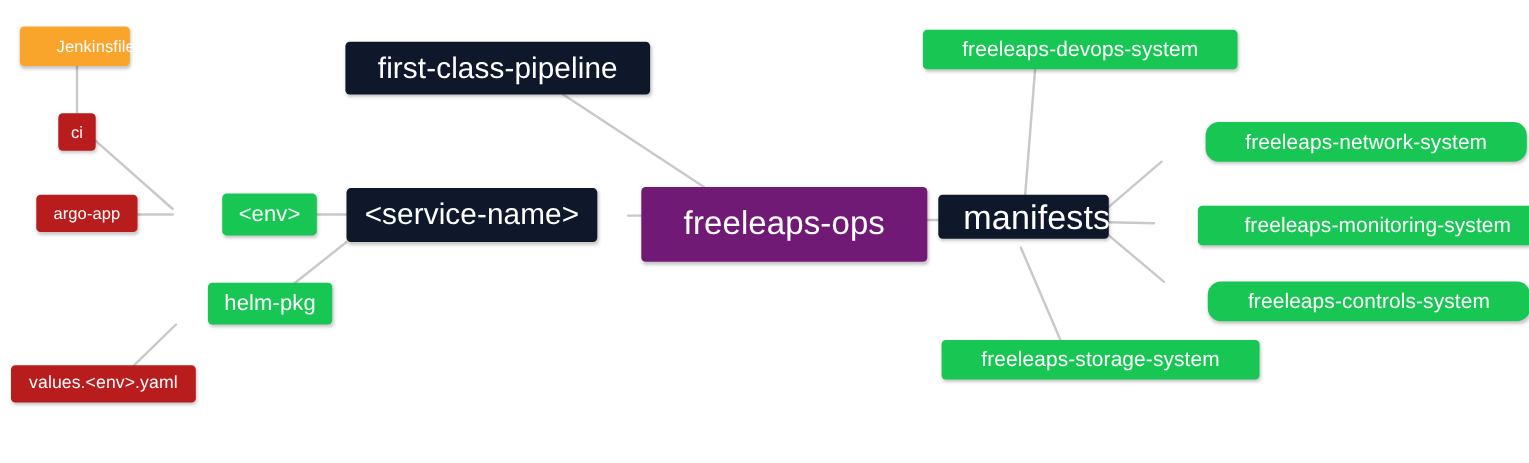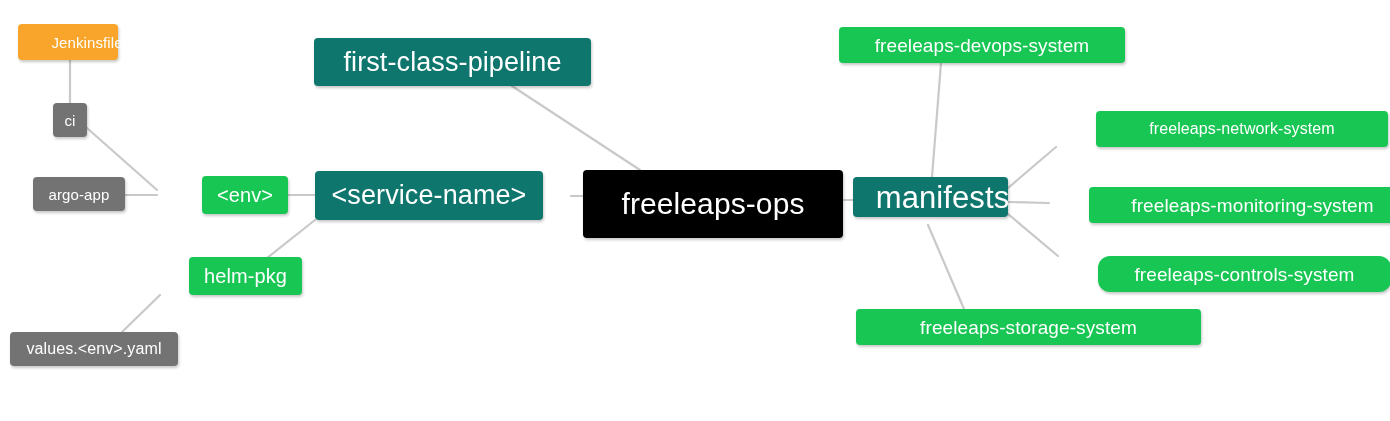--- a/index.html
+++ b/index.html
@@ -30,24 +30,24 @@
     align-items: center;
     justify-content: center;
     color: #ffffff;
     border-radius: 4px;
     white-space: nowrap;
     line-height: 1;
     box-shadow: 1px 2px 3px rgba(0,0,0,0.22);
     letter-spacing: 0.1px;
   }
   .n-orange { background: #F9A52B; padding-left: 38px; }
-  .n-red    { background: #737373; }
+  .n-red    { background: #b91c1c; }
   .n-green  { background: #17C653; margin-left: 40px; }
-  .n-blue   { background: #0f766e; }
-  .n-dark   { background: #000000; }
+  .n-blue   { background: #0f172a; }
+  .n-dark   { background: #701a75; }
 </style>
 </head>
 <body>
 
 <div id="canvas">
   <svg id="edges" width="1390" height="421" viewBox="0 0 1390 421">
       <line x1="70" y1="60" x2="70" y2="103" stroke="#c9c9c9" stroke-width="2.2" stroke-linecap="round"></line>
       <line x1="87" y1="128" x2="157" y2="190" stroke="#c9c9c9" stroke-width="2.2" stroke-linecap="round"></line>
       <line x1="125" y1="195" x2="157" y2="195" stroke="#c9c9c9" stroke-width="2.2" stroke-linecap="round"></line>
       <line x1="243" y1="195" x2="315" y2="195" stroke="#c9c9c9" stroke-width="2.2" stroke-linecap="round"></line>
@@ -67,18 +67,18 @@
       <div class="node n-red" style="left: 53px; top: 103px; width: 34px; height: 34px; font-size: 15px;">ci</div>
       <div class="node n-red" style="left: 33px; top: 177px; width: 92px; height: 34px; font-size: 15px;">argo-app</div>
       <div class="node n-green" style="left: 162px; top: 176px; width: 86px; height: 38px; font-size: 20px;">&lt;env&gt;</div>
       <div class="node n-green" style="left: 149px; top: 257px; width: 113px; height: 38px; font-size: 20px;">helm-pkg</div>
       <div class="node n-red" style="left: 10px; top: 332px; width: 168px; height: 34px; font-size: 16px;">values.&lt;env&gt;.yaml</div>
       <div class="node n-blue" style="left: 314px; top: 38px; width: 277px; height: 48px; font-size: 27px;">first-class-pipeline</div>
       <div class="node n-blue" style="left: 315px; top: 171px; width: 228px; height: 49px; font-size: 27px;">&lt;service-name&gt;</div>
       <div class="node n-dark" style="left: 583px; top: 170px; width: 260px; height: 68px; font-size: 30px;">freeleaps-ops</div>
       <div class="node n-blue" style="left: 853px; top: 177px; width: 155px; height: 40px; font-size: 31px; padding-left: 24px;">manifests</div>
       <div class="node n-green" style="left: 799px; top: 27px; width: 286px; height: 36px; font-size: 19px;">freeleaps-devops-system</div>
-      <div class="node n-green" style="left: 1056px; top: 111px; width: 292px; height: 36px; font-size: 16px;">freeleaps-network-system</div>
+      <div class="node n-green" style="left: 1056px; top: 111px; width: 292px; height: 36px; font-size: 19px; border-radius: 12px;">freeleaps-network-system</div>
       <div class="node n-green" style="left: 1049px; top: 187px; width: 327px; height: 36px; font-size: 19px;">freeleaps-monitoring-system</div>
       <div class="node n-green" style="left: 1058px; top: 256px; width: 293px; height: 36px; font-size: 19px; border-radius: 12px;">freeleaps-controls-system</div>
-      <div class="node n-green" style="left: 816px; top: 309px; width: 345px; height: 36px; font-size: 19px;">freeleaps-storage-system</div>
+      <div class="node n-green" style="left: 816px; top: 309px; width: 289px; height: 36px; font-size: 19px;">freeleaps-storage-system</div>
     </div>
 </div>
 
 </body></html>

